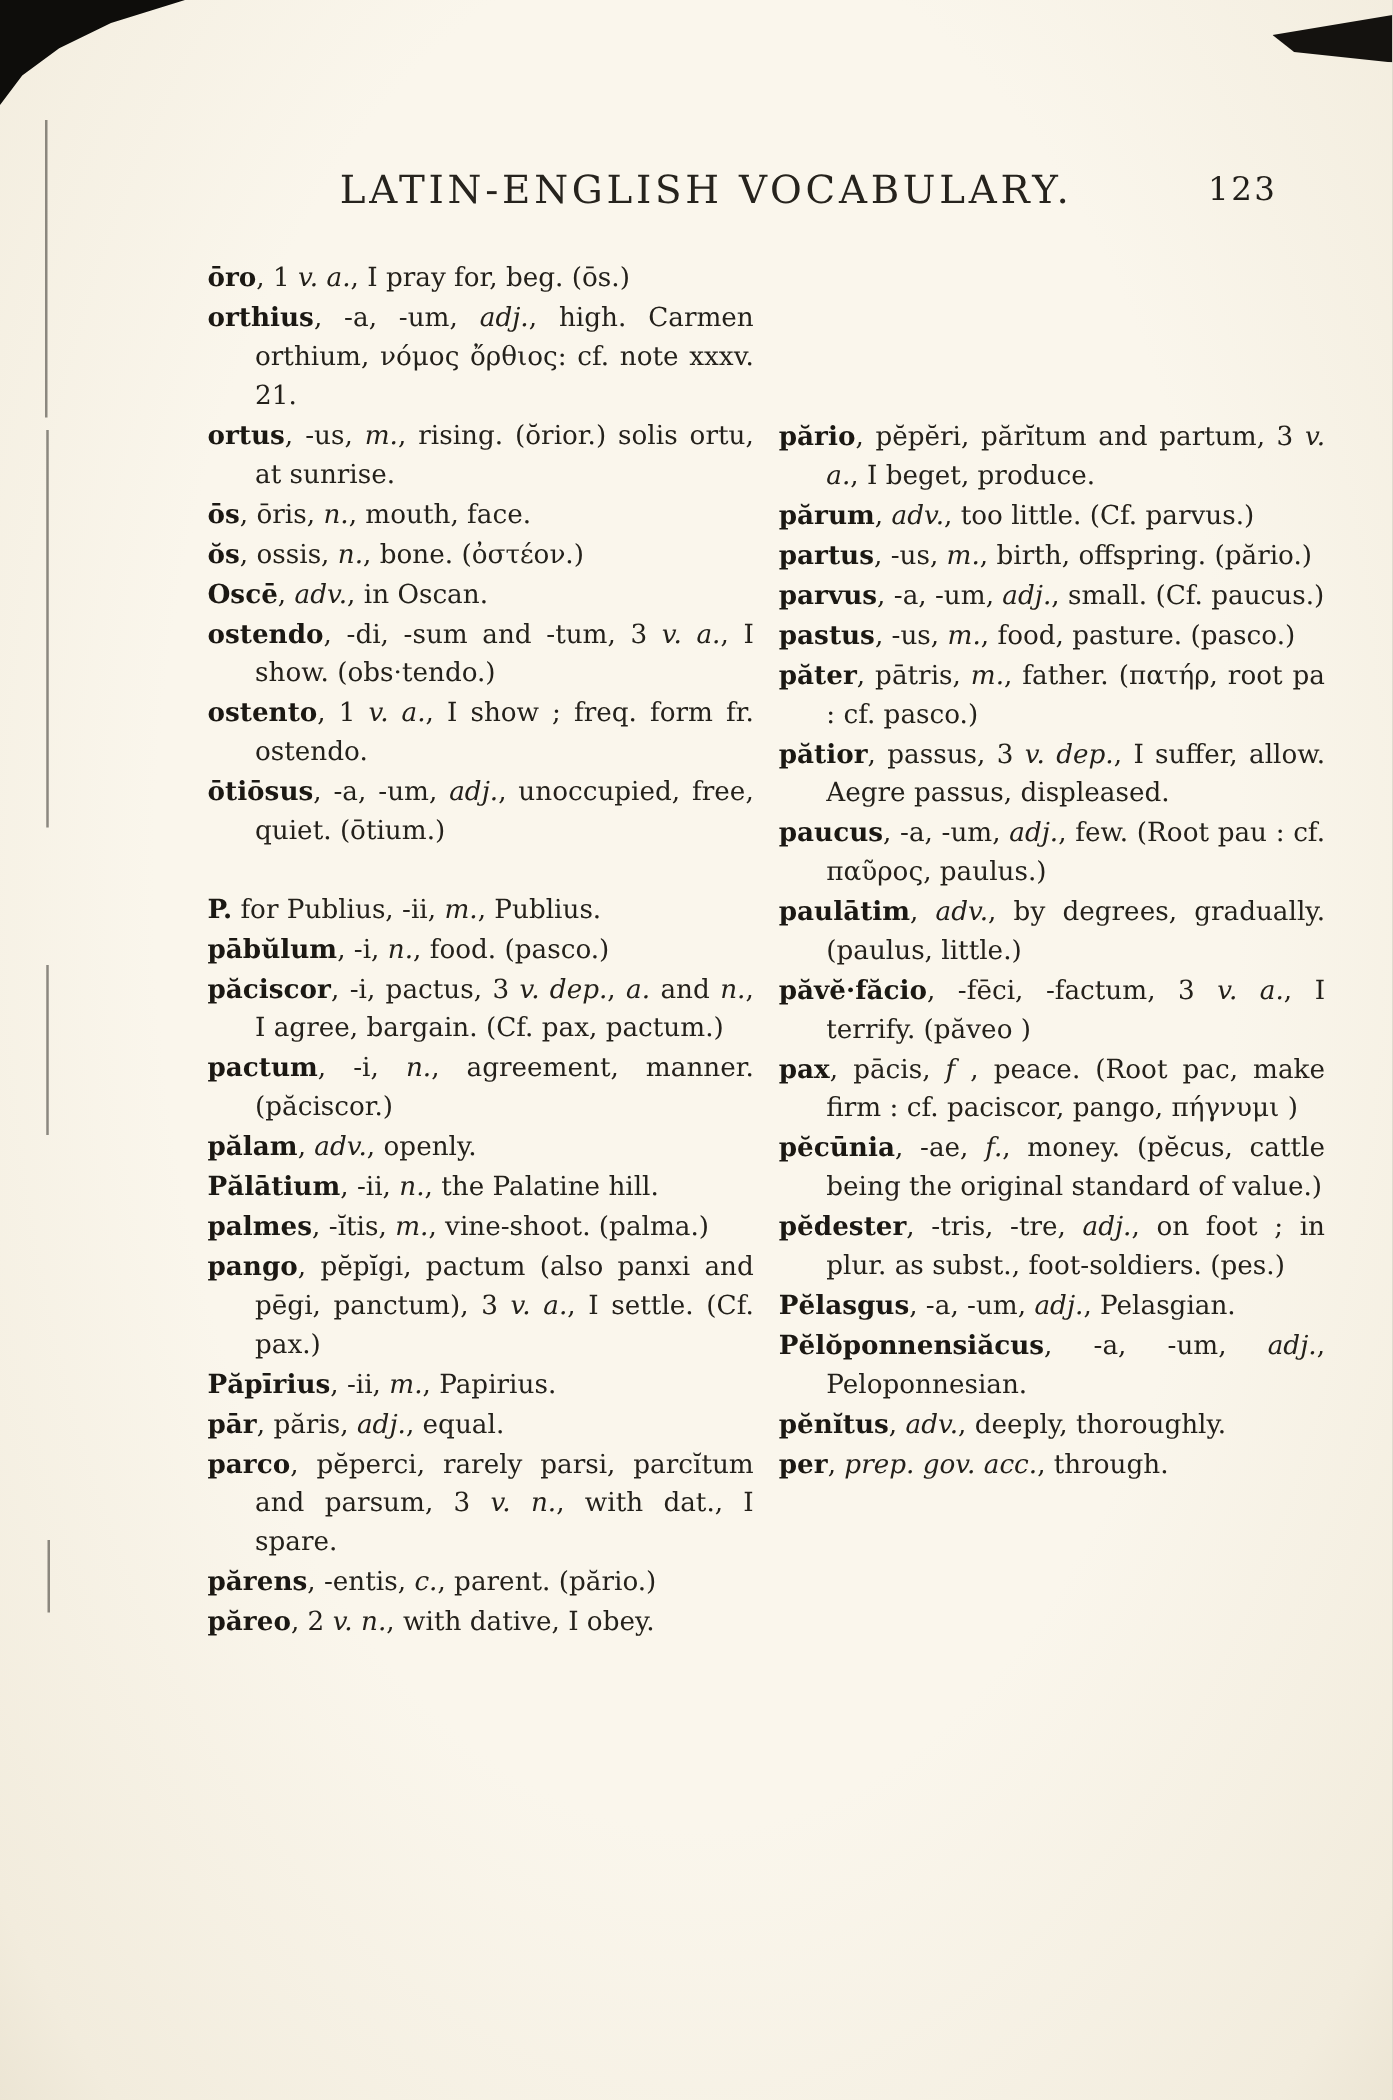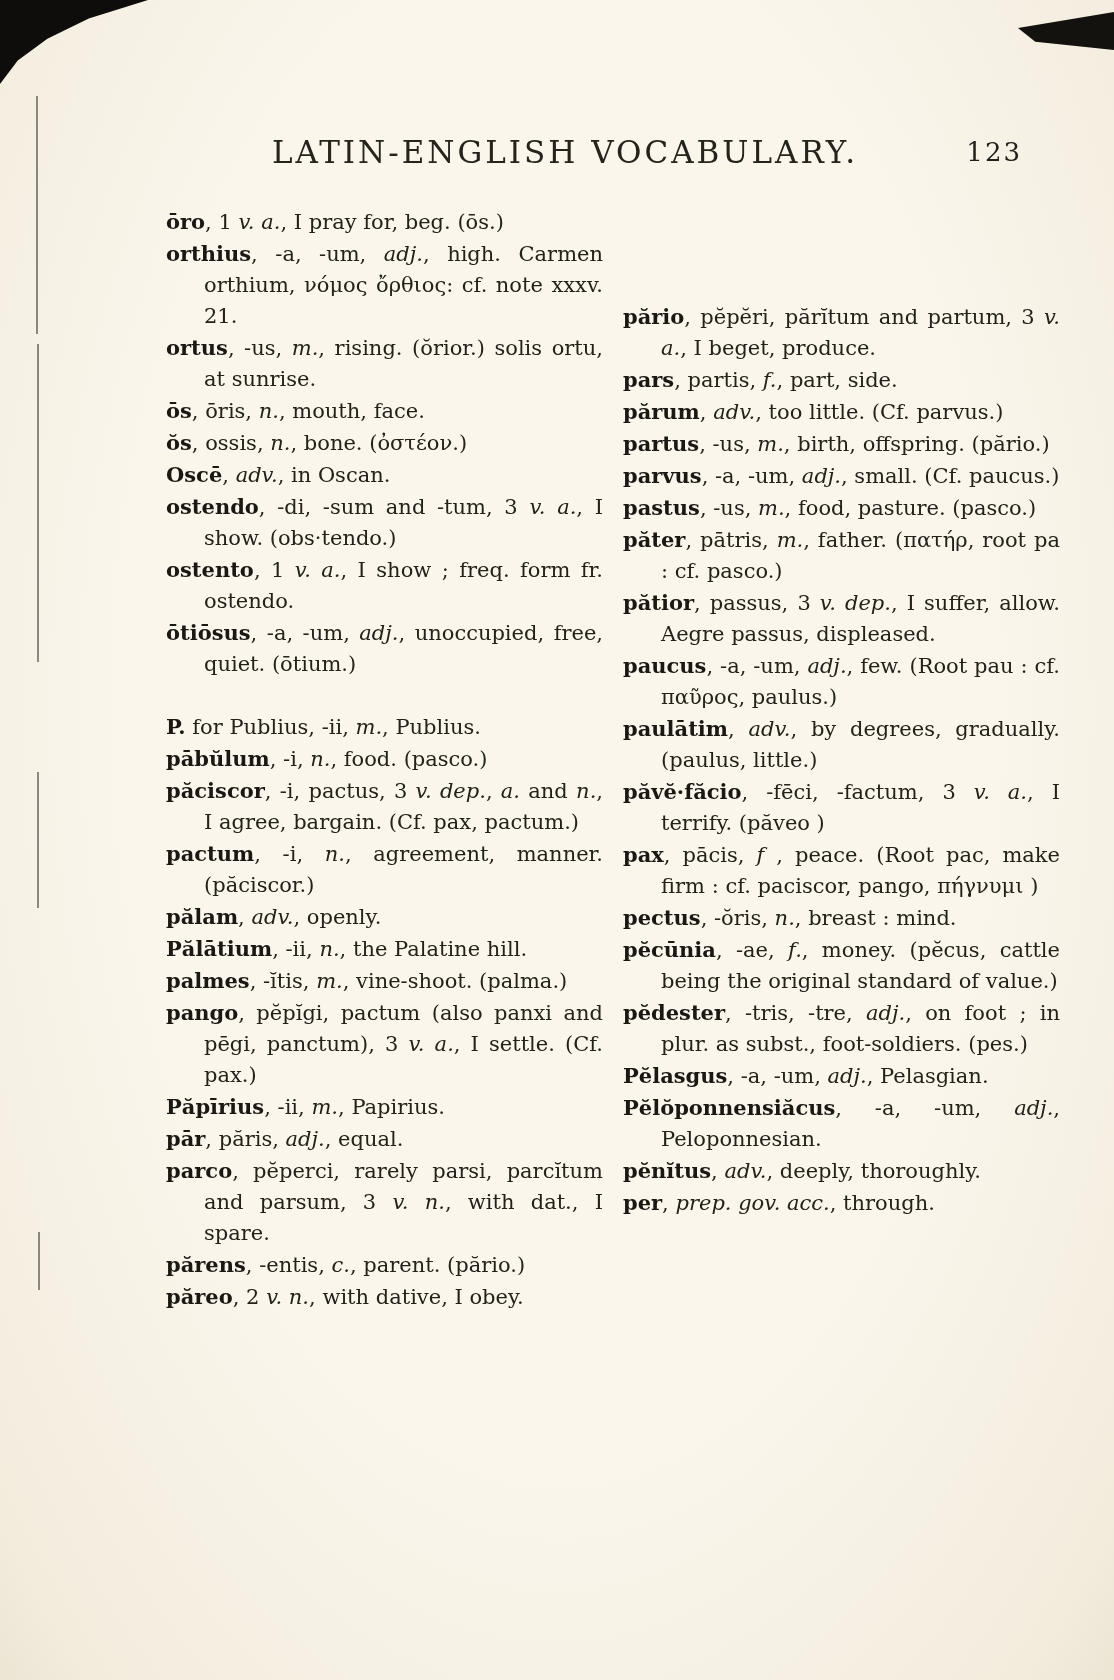--- a/index.html
+++ b/index.html
@@ -73,32 +73,30 @@
         <p class="entry"><span class="hw">pango</span><span>, pĕpĭgi, pactum (also panxi and pēgi, panctum), 3 </span><span class="it">v. a.</span><span>, I settle. (Cf. pax.)</span></p>
         <p class="entry"><span class="hw">Păpīrius</span><span>, -ii, </span><span class="it">m.</span><span>, Papirius.</span></p>
         <p class="entry"><span class="hw">pār</span><span>, păris, </span><span class="it">adj.</span><span>, equal.</span></p>
         <p class="entry"><span class="hw">parco</span><span>, pĕperci, rarely parsi, parcĭtum and parsum, 3 </span><span class="it">v. n.</span><span>, with dat., I spare.</span></p>
         <p class="entry"><span class="hw">părens</span><span>, -entis, </span><span class="it">c.</span><span>, parent. (părio.)</span></p>
         <p class="entry"><span class="hw">păreo</span><span>, 2 </span><span class="it">v. n.</span><span>, with dative, I obey.</span></p>
       </div>
     <div class="divider"></div>
     <div class="col" id="col-right">
         <p class="entry"><span class="hw">părio</span><span>, pĕpĕri, părĭtum and partum, 3 </span><span class="it">v. a.</span><span>, I beget, produce.</span></p>
-        <p class="entry"><span class="hw">pars</span><span>, partis, </span><span class="it">f.</span><span>, part, side.</span></p>
         <p class="entry"><span class="hw">părum</span><span>, </span><span class="it">adv.</span><span>, too little. (Cf. parvus.)</span></p>
         <p class="entry"><span class="hw">partus</span><span>, -us, </span><span class="it">m.</span><span>, birth, offspring. (părio.)</span></p>
         <p class="entry"><span class="hw">parvus</span><span>, -a, -um, </span><span class="it">adj.</span><span>, small. (Cf. paucus.)</span></p>
         <p class="entry"><span class="hw">pastus</span><span>, -us, </span><span class="it">m.</span><span>, food, pasture. (pasco.)</span></p>
         <p class="entry"><span class="hw">păter</span><span>, pātris, </span><span class="it">m.</span><span>, father. (</span><span class="gk">πατήρ</span><span>, root pa : cf. pasco.)</span></p>
         <p class="entry"><span class="hw">pătior</span><span>, passus, 3 </span><span class="it">v. dep.</span><span>, I suffer, allow. Aegre passus, displeased.</span></p>
         <p class="entry"><span class="hw">paucus</span><span>, -a, -um, </span><span class="it">adj.</span><span>, few. (Root pau : cf. </span><span class="gk">παῦρος</span><span>, paulus.)</span></p>
         <p class="entry"><span class="hw">paulātim</span><span>, </span><span class="it">adv.</span><span>, by degrees, gradually. (paulus, little.)</span></p>
         <p class="entry"><span class="hw">păvĕ·făcio</span><span>, -fēci, -factum, 3 </span><span class="it">v. a.</span><span>, I terrify. (păveo )</span></p>
         <p class="entry"><span class="hw">pax</span><span>, pācis, </span><span class="it">f</span><span> , peace. (Root pac, make firm : cf. paciscor, pango, </span><span class="gk">πήγνυμι</span><span> )</span></p>
-        <p class="entry"><span class="hw">pectus</span><span>, -ŏris, </span><span class="it">n.</span><span>, breast : mind.</span></p>
         <p class="entry"><span class="hw">pĕcūnia</span><span>, -ae, </span><span class="it">f.</span><span>, money. (pĕcus, cattle being the original standard of value.)</span></p>
         <p class="entry"><span class="hw">pĕdester</span><span>, -tris, -tre, </span><span class="it">adj.</span><span>, on foot ; in plur. as subst., foot-soldiers. (pes.)</span></p>
         <p class="entry"><span class="hw">Pĕlasgus</span><span>, -a, -um, </span><span class="it">adj.</span><span>, Pelasgian.</span></p>
         <p class="entry"><span class="hw">Pĕlŏponnensiăcus</span><span>, -a, -um, </span><span class="it">adj.</span><span>, Peloponnesian.</span></p>
         <p class="entry"><span class="hw">pĕnĭtus</span><span>, </span><span class="it">adv.</span><span>, deeply, thoroughly.</span></p>
         <p class="entry"><span class="hw">per</span><span>, </span><span class="it">prep. gov. acc.</span><span>, through.</span></p>
       </div>
   </div>
 
 </div>

